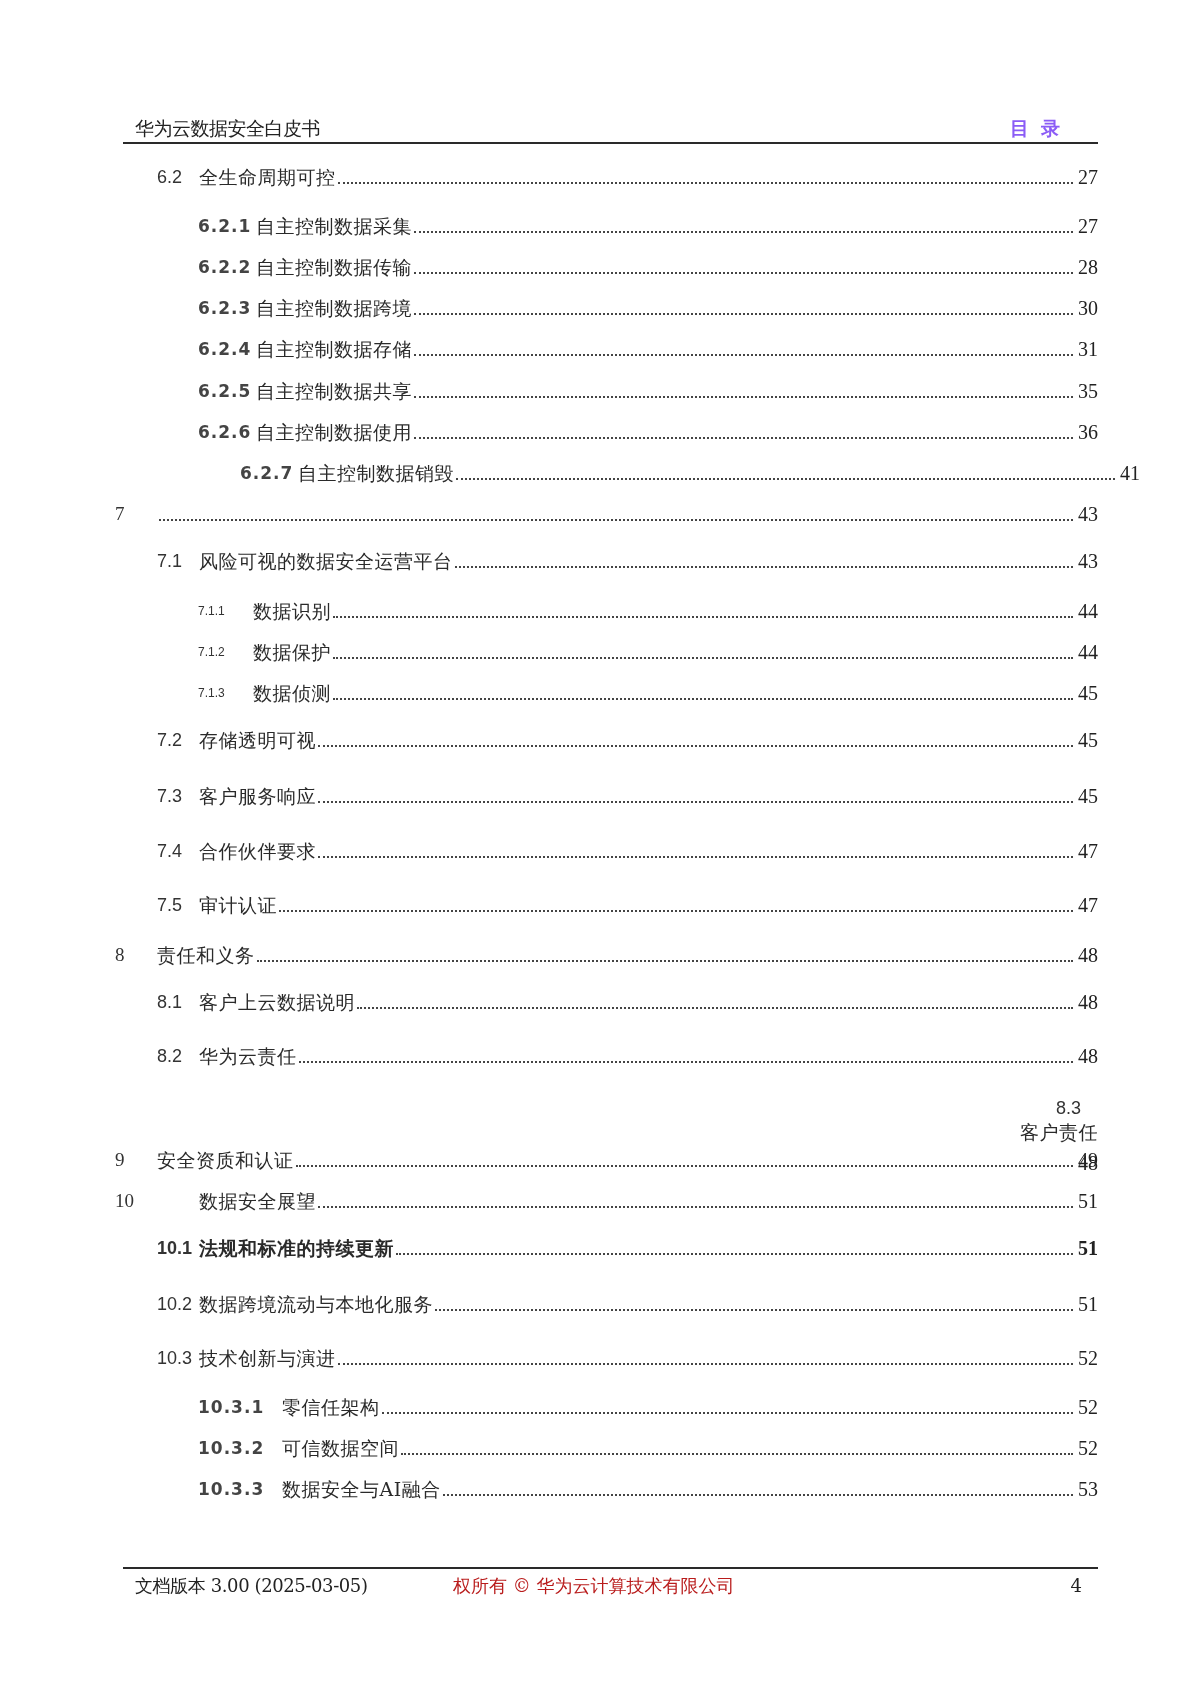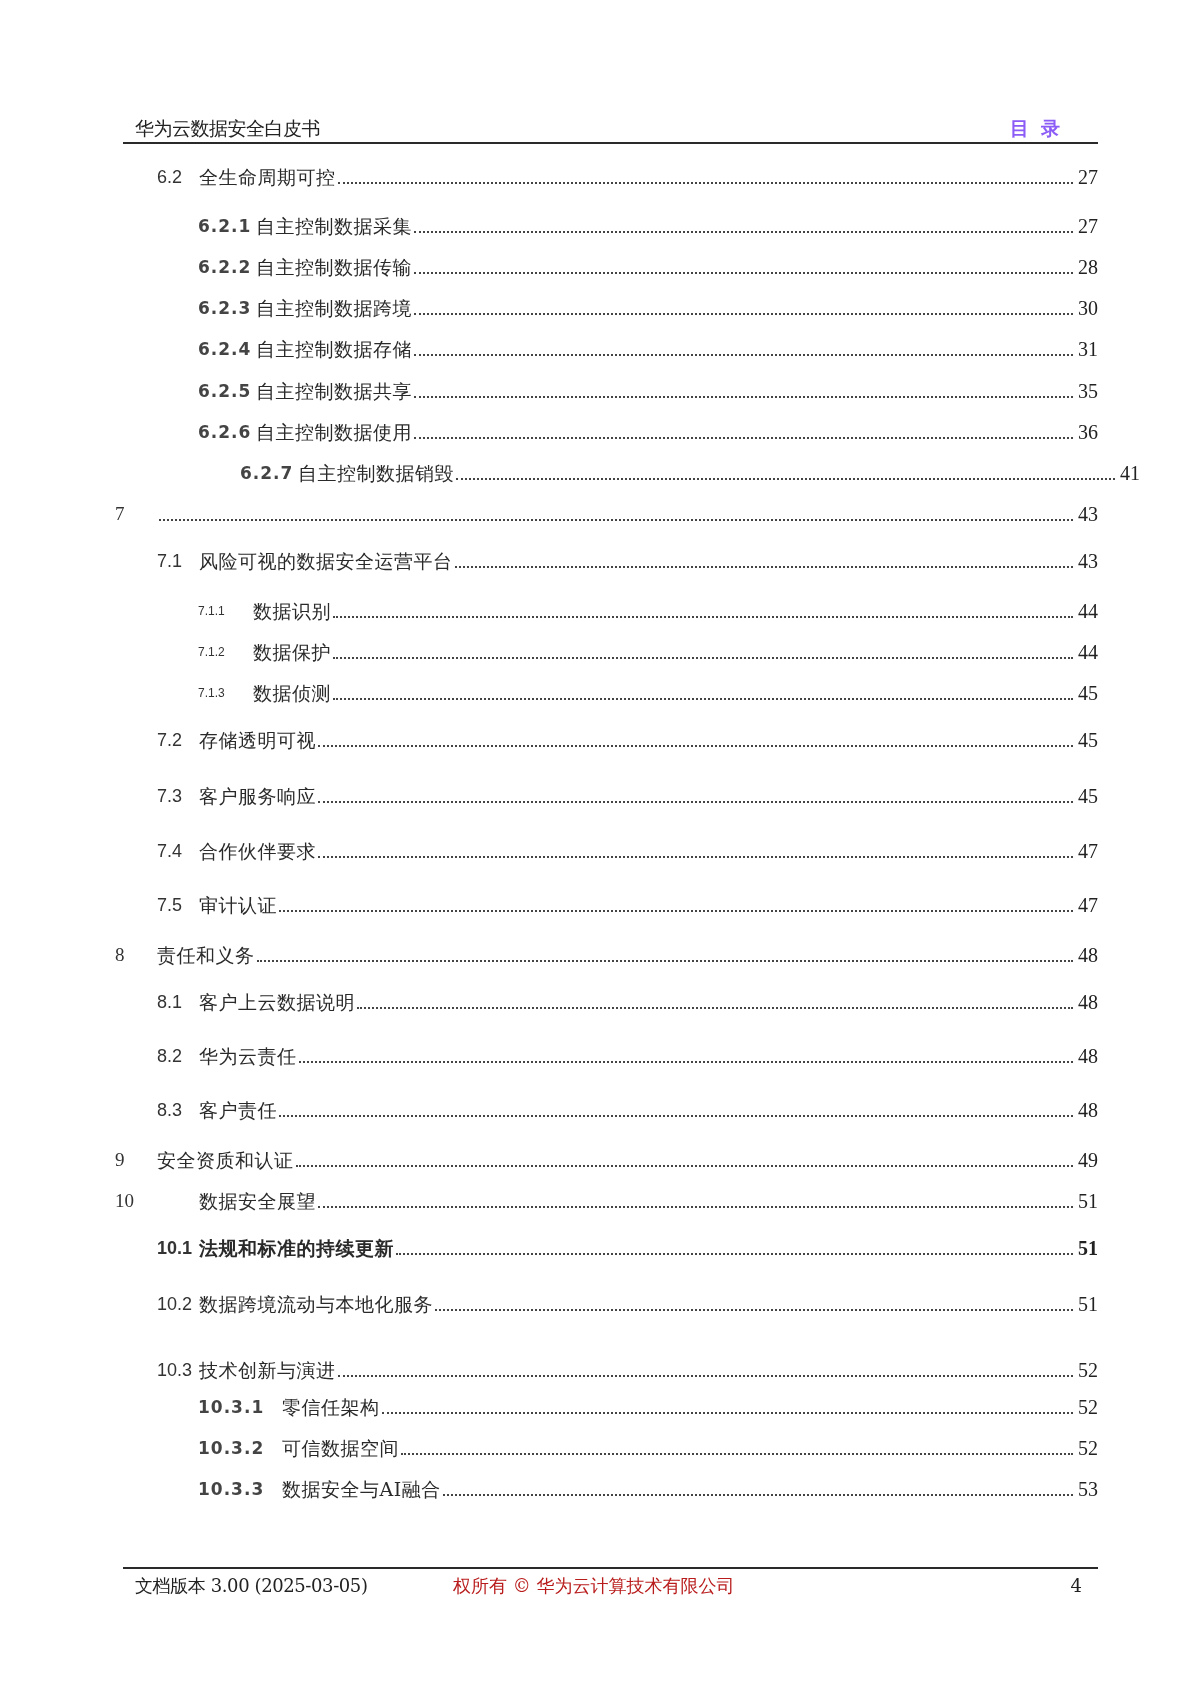--- a/index.html
+++ b/index.html
@@ -266,21 +266,21 @@
     <span class="page">48</span>
   </div>
 
   <div class="toc-entry lvl2" style="left:157px; top:1042px; width:941px;">
     <span class="num">8.2</span>
     <span class="title">华为云责任</span>
     <span class="leader"></span>
     <span class="page">48</span>
   </div>
 
-  <div class="toc-entry lvl2" style="left:157px; top:1096px; width:941px;">
+  <div class="toc-entry lvl2" style="left:157px; top:1096px; width:941px;flex-direction:column;">
     <span class="num">8.3</span>
     <span class="title">客户责任</span>
     <span class="leader"></span>
     <span class="page">48</span>
   </div>
 
   <div class="toc-entry lvl1" style="left:115px; top:1146px; width:983px;">
     <span class="num">9</span>
     <span class="title">安全资质和认证</span>
     <span class="leader"></span>
@@ -301,21 +301,21 @@
     <span class="page">51</span>
   </div>
 
   <div class="toc-entry lvl2" style="left:157px; top:1290px; width:941px;">
     <span class="num">10.2</span>
     <span class="title">数据跨境流动与本地化服务</span>
     <span class="leader"></span>
     <span class="page">51</span>
   </div>
 
-  <div class="toc-entry lvl2" style="left:157px; top:1344px; width:941px;margin-top:12px;">
+  <div class="toc-entry lvl2" style="left:157px; top:1344px; width:941px;">
     <span class="num">10.3</span>
     <span class="title">技术创新与演进</span>
     <span class="leader"></span>
     <span class="page">52</span>
   </div>
 
   <div class="toc-entry lvl3" style="left:198px; top:1393px; width:900px;">
     <span class="num ten">10.3.1</span>
     <span class="title">零信任架构</span>
     <span class="leader"></span>

